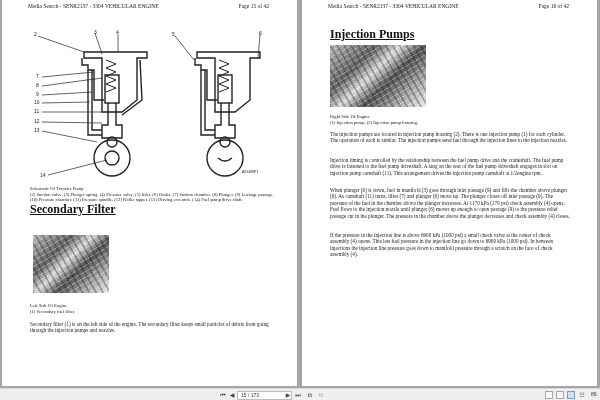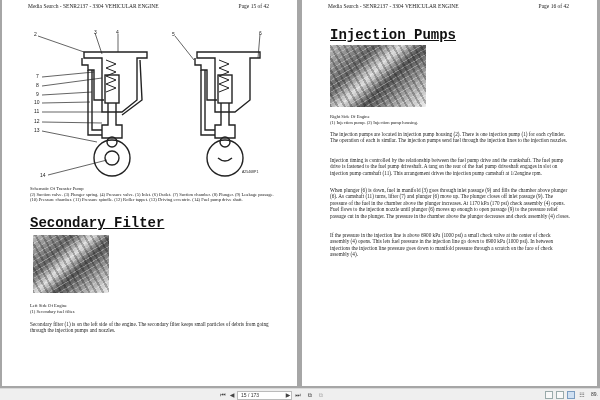--- a/index.html
+++ b/index.html
@@ -4,21 +4,21 @@
 <style>
   * { box-sizing: border-box; margin: 0; padding: 0; }
   html, body { width: 600px; height: 400px; overflow: hidden; background: #a6a6a6; font-family: "Liberation Serif", serif; }
   .viewer { position: absolute; left: 0; top: 0; width: 600px; height: 388px; background: #a6a6a6; }
   .page { position: absolute; top: 0; height: 386px; background: #fff; overflow: hidden; }
   .page.left { left: 2px; width: 295px; }
   .page.right { left: 302px; width: 295px; }
   .hdr { position: absolute; top: 3px; font-size: 5.5px; color: #222; }
   .hdr.title { left: 26px; }
   .hdr.pg { right: 28px; }
-  .h2 { position: absolute; font-weight: bold; font-size: 14px; text-decoration: underline; color: #111; font-family: Liberation Mono, monospace; }
+  .h2 { position: absolute; font-weight: bold; font-size: 12px; text-decoration: underline; color: #111; font-family: Liberation Serif, serif; }
   .cap { position: absolute; font-size: 4.6px; line-height: 5.4px; color: #222; }
   .para { position: absolute; font-size: 5.2px; line-height: 6.4px; color: #222; }
   .photo { position: absolute; background: linear-gradient(135deg,#bbb 0%,#666 30%,#ddd 45%,#555 60%,#aaa 80%,#eee 100%); filter: grayscale(1); }
   .photo .noise { position:absolute; inset:0; background:
       repeating-linear-gradient(60deg, rgba(0,0,0,.25) 0 2px, transparent 2px 6px),
       repeating-linear-gradient(-30deg, rgba(255,255,255,.3) 0 1px, transparent 1px 5px); }
   .toolbar { position: absolute; left: 0; top: 388px; width: 600px; height: 12px; background: #efefef; border-top: 1px solid #d8d8d8; }
   .tb-btn { position: absolute; top: 2px; height: 8px; font-size: 6px; line-height: 8px; color: #444; font-family: "DejaVu Sans", sans-serif; text-align: center; }
   .page-field { position: absolute; left: 237px; top: 1.5px; width: 55px; height: 9px; background: #fff; border: 1px solid #bbb; font-size: 5px; line-height: 7px; padding-left: 3px; color: #333; font-family: "Liberation Sans", sans-serif; }
   .page-field .dd { position: absolute; right: 2px; top: 0; font-size: 4px; color: #666; }
@@ -75,21 +75,21 @@
         <text x="12" y="93">12</text>
         <text x="12" y="102">13</text>
         <text x="18" y="147">14</text>
         <text x="220" y="143" font-size="3.5">A25468P1</text>
       </g>
     </svg>
 
     <div class="cap" style="left:28px;top:186px;width:245px">Schematic Of Transfer Pump</div>
     <div class="cap" style="left:28px;top:191.5px;width:245px">(2) Suction valve. (3) Plunger spring. (4) Pressure valve. (5) Inlet. (6) Outlet. (7) Suction chamber. (8) Plunger. (9) Leakage passage. (10) Pressure chamber. (11) Pressure spindle. (12) Roller tappet. (13) Driving eccentric. (14) Fuel pump drive shaft.</div>
 
-    <div class="h2" style="left:28px;top:215px">Secondary Filter</div>
+    <div class="h2" style="left:28px;top:202px">Secondary Filter</div>
 
     <div class="photo" style="left:31px;top:235px;width:76px;height:58px">
         <div class="noise"></div>
       </div>
 
     <div class="cap" style="left:28px;top:303px;width:245px">Left Side Of Engine</div>
     <div class="cap" style="left:28px;top:308.5px;width:245px">(1) Secondary fuel filter.</div>
 
     <div class="para" style="left:28px;top:321px;width:240px">Secondary filter (1) is on the left side of the engine. The secondary filter keeps small particles of debris from going through the injection pumps and nozzles.</div>
   </div>

